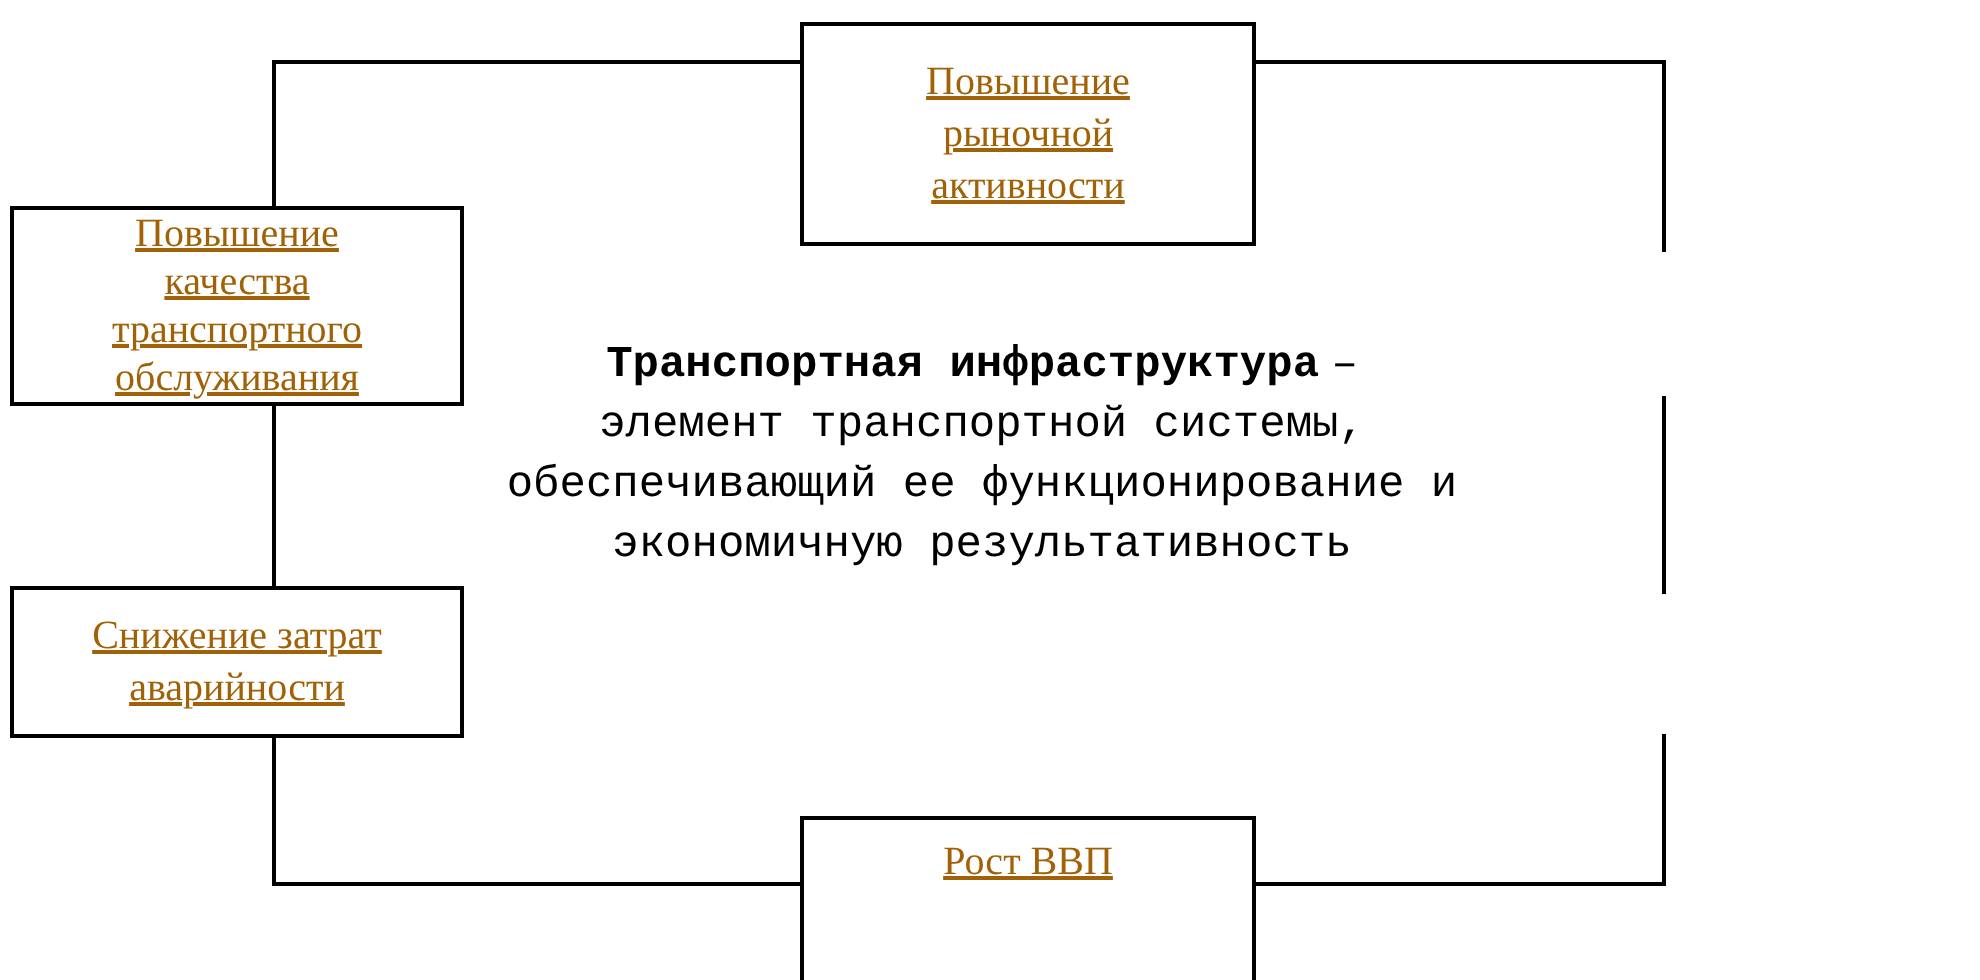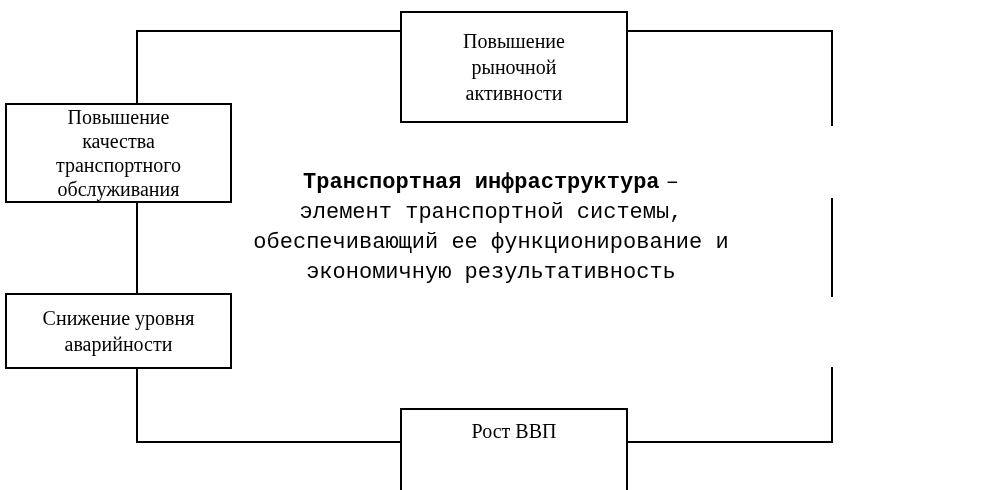--- a/index.html
+++ b/index.html
@@ -22,21 +22,22 @@
   .box {
     position: absolute;
     box-sizing: border-box;
     border: 2px solid #000000;
     background: #ffffff;
     display: flex;
     align-items: center;
     justify-content: center;
     text-align: center;
     font-size: 20px;
-    color: #000000;
+    color: #a16207;
+    text-decoration: underline;
   }
   .box-text { white-space: pre-line; }
 
   #box-market     { left: 400px; top: 11px;  width: 228px; height: 112px; line-height: 26px; }
   #box-quality    { left: 5px;   top: 103px; width: 227px; height: 100px; line-height: 24px; }
   #box-logistics  { left: 737px; top: 124px; width: 226px; height: 76px;  line-height: 24px; }
   #box-accident   { left: 5px;   top: 293px; width: 227px; height: 76px;  line-height: 26px; }
   #box-production { left: 756px; top: 295px; width: 227px; height: 74px;  line-height: 26px; }
   #box-gdp        { left: 400px; top: 408px; width: 228px; height: 92px;
                     align-items: flex-start; padding-top: 10px; }
@@ -80,21 +81,21 @@
 
   <div class="box" id="box-quality">
     <span class="box-text">Повышение
 качества
 транспортного
 обслуживания</span>
   </div>
 
 
   <div class="box" id="box-accident">
-    <span class="box-text">Снижение уровня
+    <span class="box-text">Снижение затрат
 аварийности</span>
   </div>
 
 
   <div class="box" id="box-gdp">
     <span class="box-text">Рост ВВП</span>
   </div>
 
   <div class="center-text">
     <div><span class="term">Транспортная инфраструктура</span><span class="dash">–</span></div>

